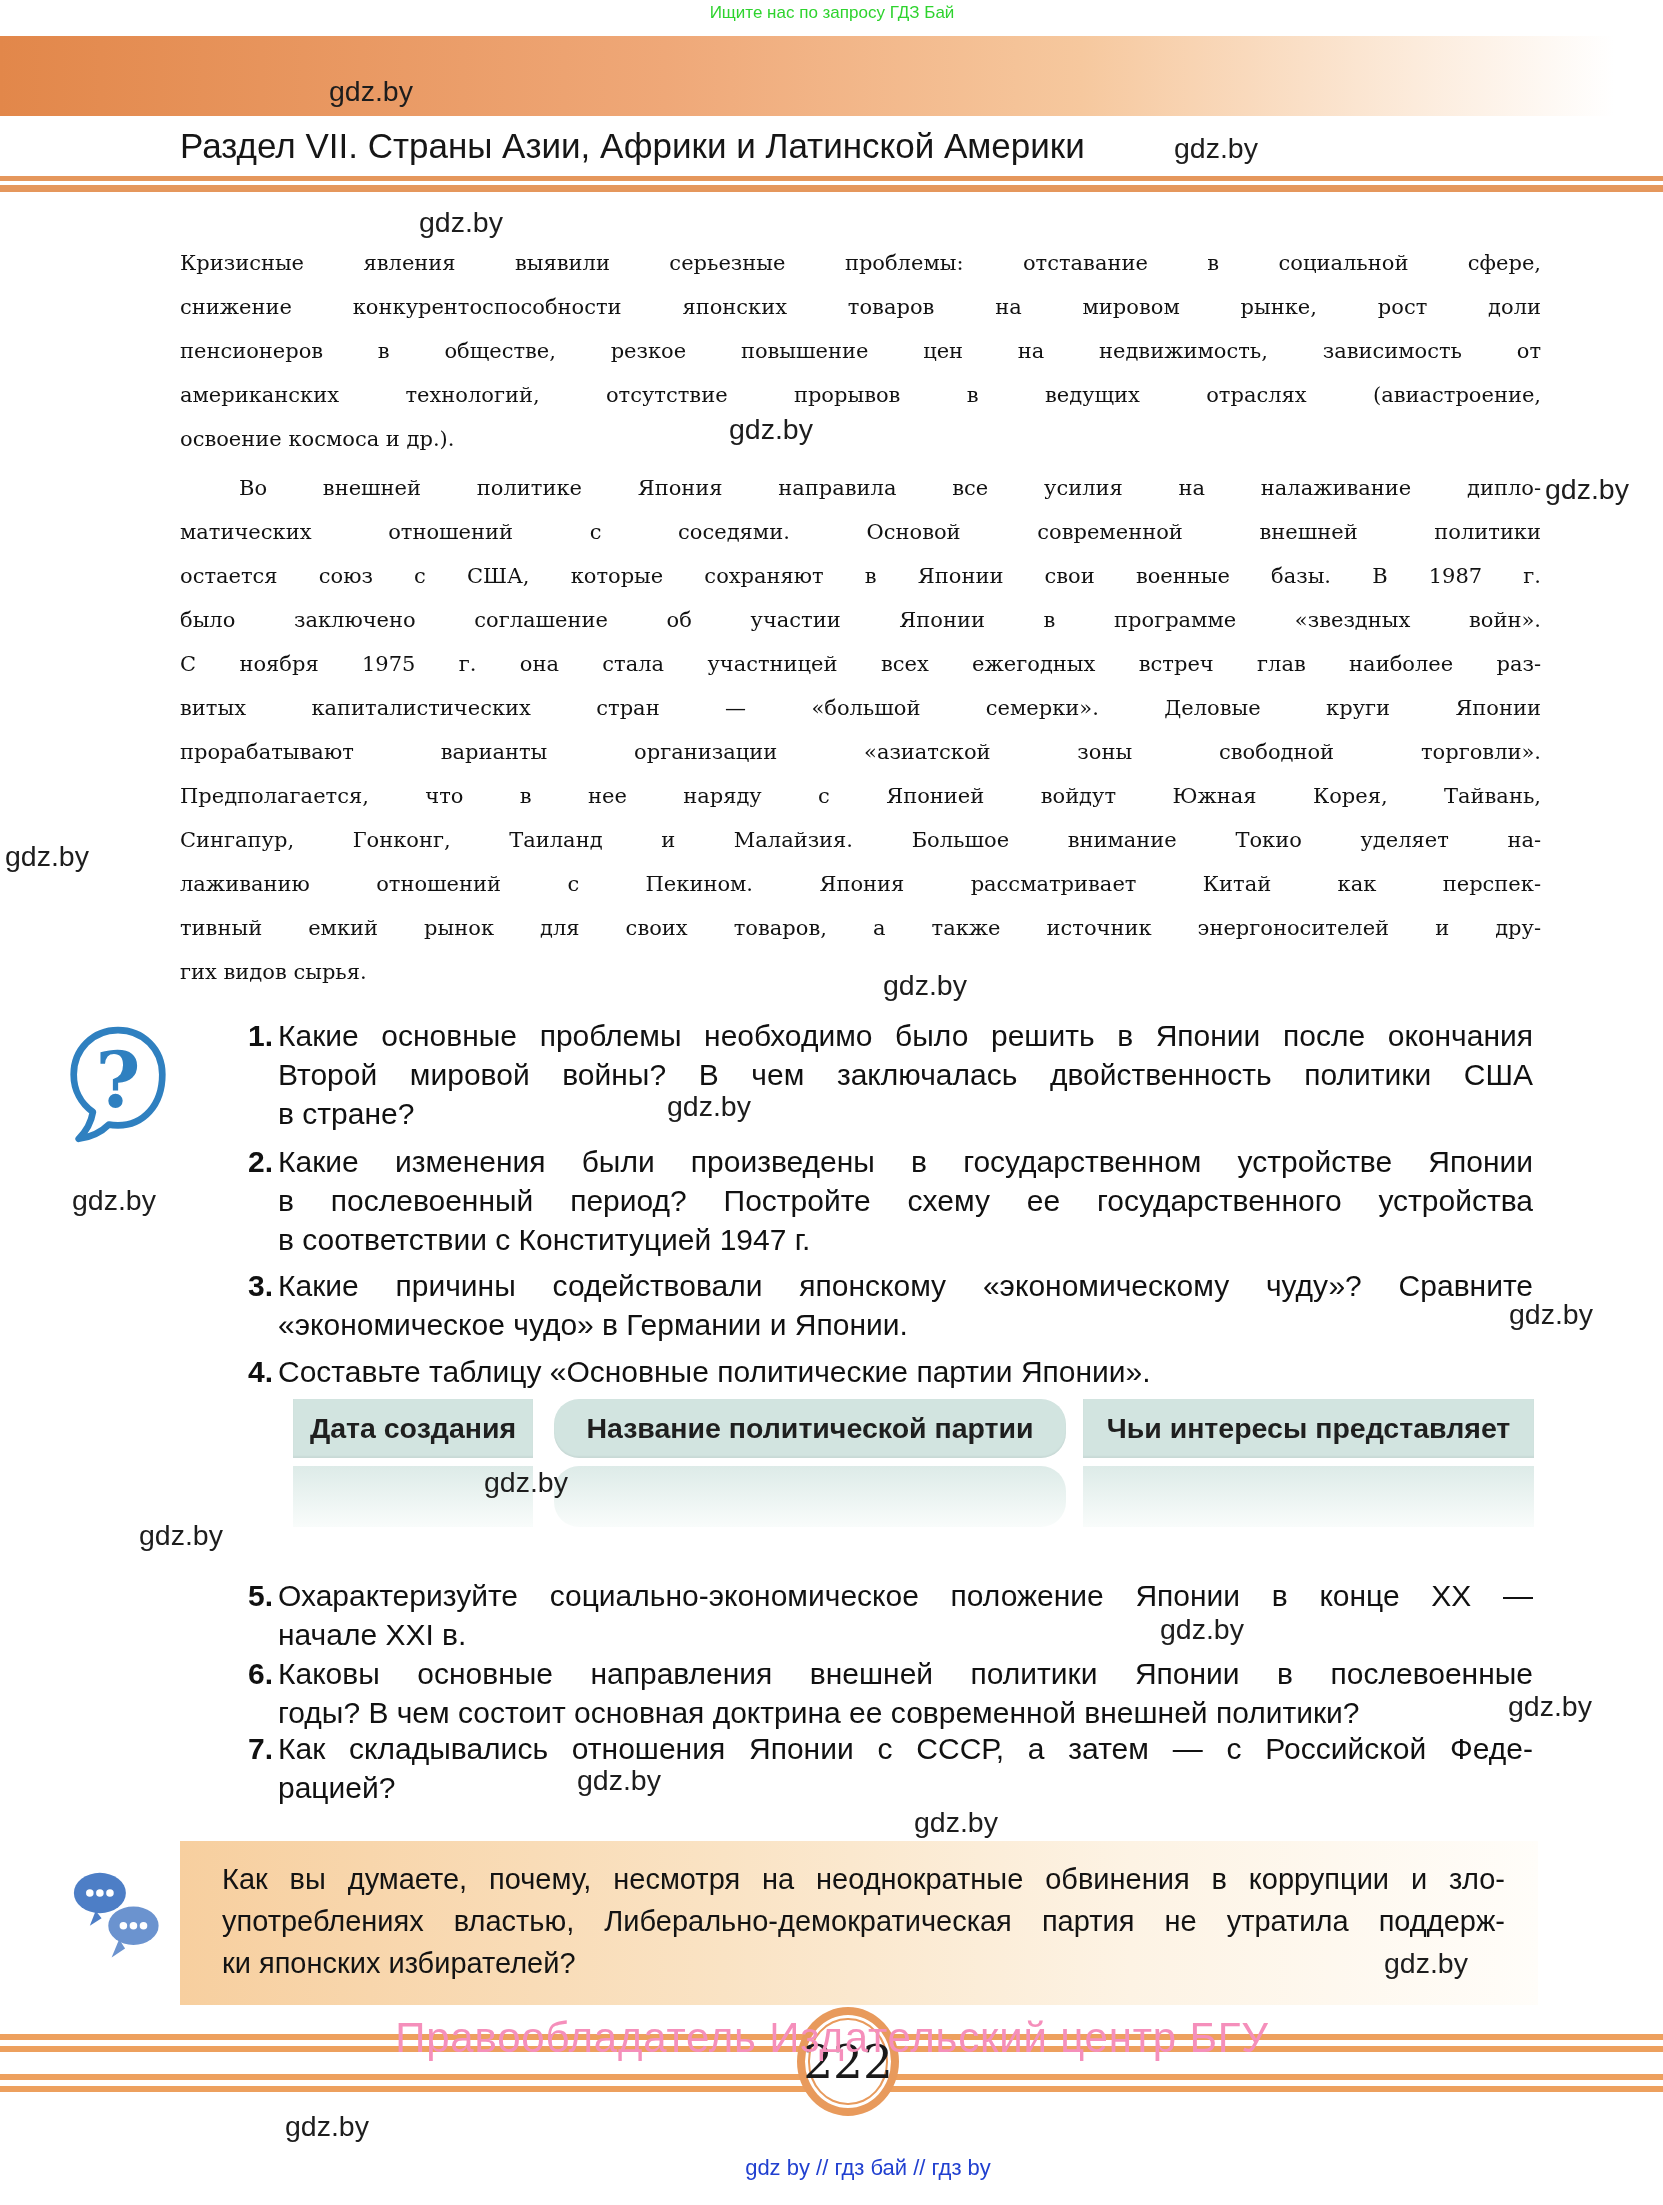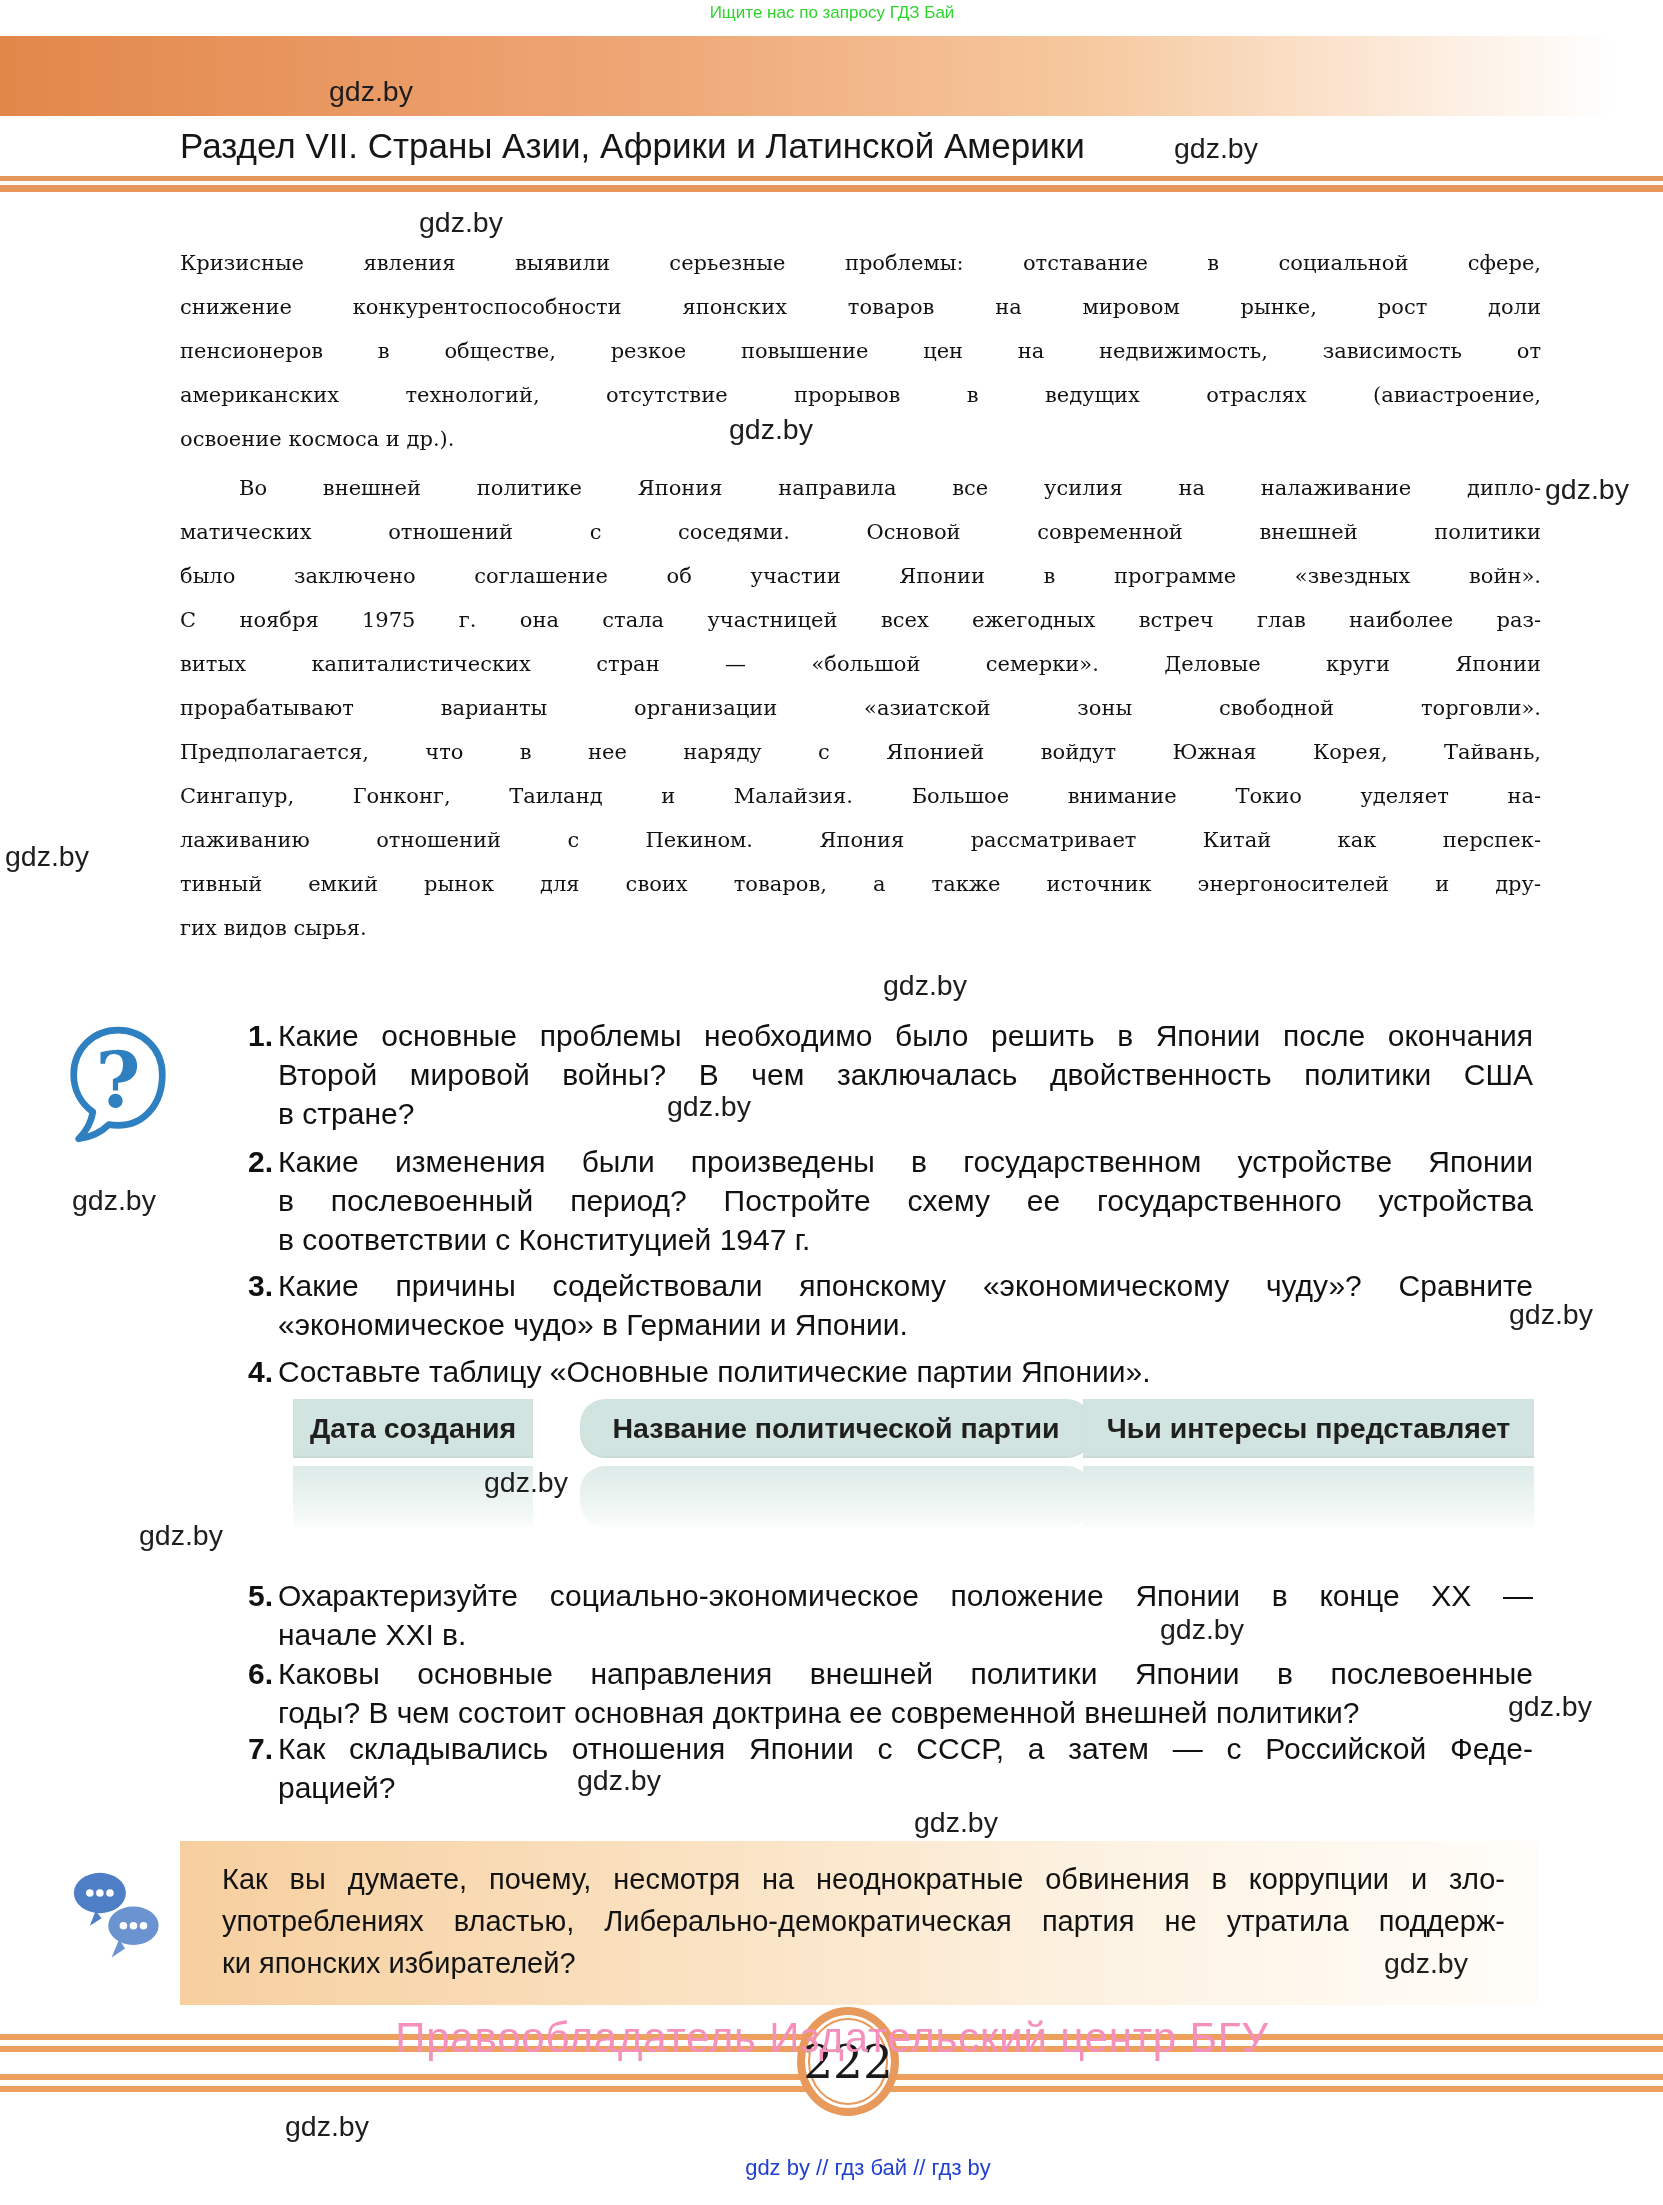--- a/index.html
+++ b/index.html
@@ -48,21 +48,21 @@
     top:1399px;height:59px;background:#d2e4e0;
     display:flex;align-items:center;justify-content:center;
     font-size:28.5px;font-weight:bold;color:#1f1f1f;text-align:center;
     box-shadow:inset 0 -1.7px 1.7px rgba(0,0,0,0.05);
   }
   .tbody{
     top:1466px;height:61px;
     background:linear-gradient(#ddebe8,#f9fcfb);
   }
   .c1{left:293px;width:240px;}
-  .c2{left:580px;width:512px;border-radius:25px;}
+  .c2{left:554px;width:512px;border-radius:25px;}
   .c3{left:1083px;width:451px;}
   
   .disc-box{
     position:absolute;left:180px;top:1841px;width:1358px;height:164px;
     background:linear-gradient(90deg,#f7cf9f 0%,#fae3c4 40%,#fdf3e4 70%,#fffdf9 100%);
   }
   .disc-text{
     position:absolute;left:222px;top:1858px;width:1283px;
     font-size:29px;line-height:42px;color:#131313;
   }
@@ -114,20 +114,21 @@
       <div class="ln">снижение конкурентоспособности японских товаров на мировом рынке, рост доли</div>
       <div class="ln">пенсионеров в обществе, резкое повышение цен на недвижимость, зависимость от</div>
       <div class="ln">американских технологий, отсутствие прорывов в ведущих отраслях (авиастроение,</div>
       <div class="ln">освоение космоса и др.).</div>
     </div>
   <span class="wm" style="left:729px;top:413px">gdz.by</span>
 
   <div class="para lines indent-first" style="top:466px">
       <div class="ln">Во внешней политике Япония направила все усилия на налаживание дипло-</div>
       <div class="ln">матических отношений с соседями. Основой современной внешней политики</div>
+      <div class="ln">остается союз с США, которые сохраняют в Японии свои военные базы. В 1987 г.</div>
       <div class="ln">было заключено соглашение об участии Японии в программе «звездных войн».</div>
       <div class="ln">С ноября 1975 г. она стала участницей всех ежегодных встреч глав наиболее раз-</div>
       <div class="ln">витых капиталистических стран — «большой семерки». Деловые круги Японии</div>
       <div class="ln">прорабатывают варианты организации «азиатской зоны свободной торговли».</div>
       <div class="ln">Предполагается, что в нее наряду с Японией войдут Южная Корея, Тайвань,</div>
       <div class="ln">Сингапур, Гонконг, Таиланд и Малайзия. Большое внимание Токио уделяет на-</div>
       <div class="ln">лаживанию отношений с Пекином. Япония рассматривает Китай как перспек-</div>
       <div class="ln">тивный емкий рынок для своих товаров, а также источник энергоносителей и дру-</div>
       <div class="ln">гих видов сырья.</div>
     </div>

